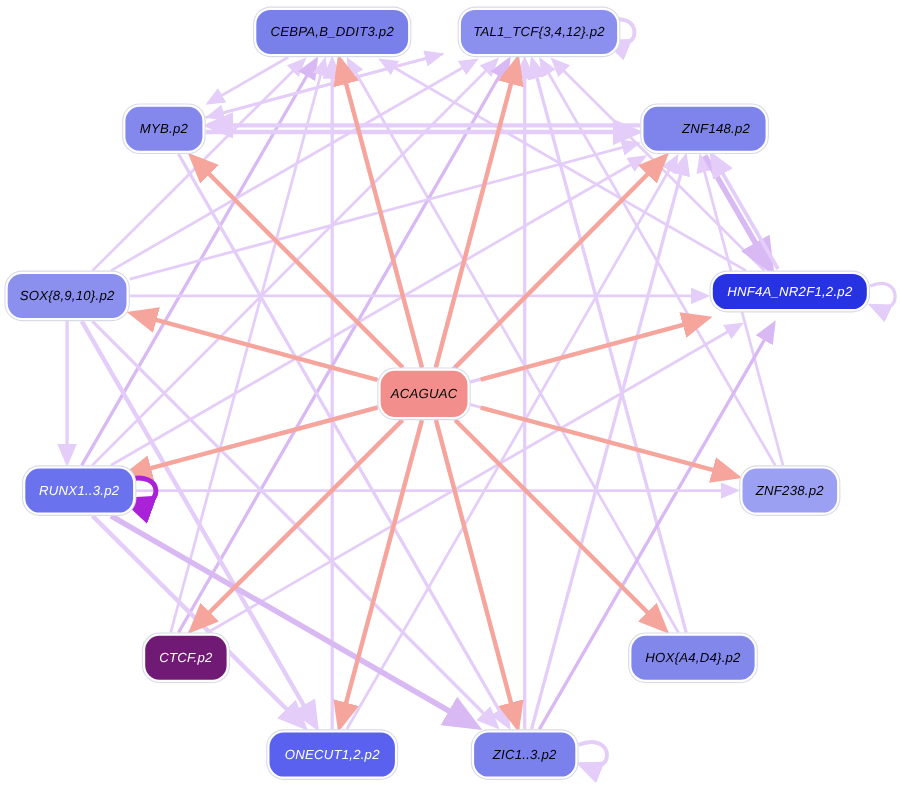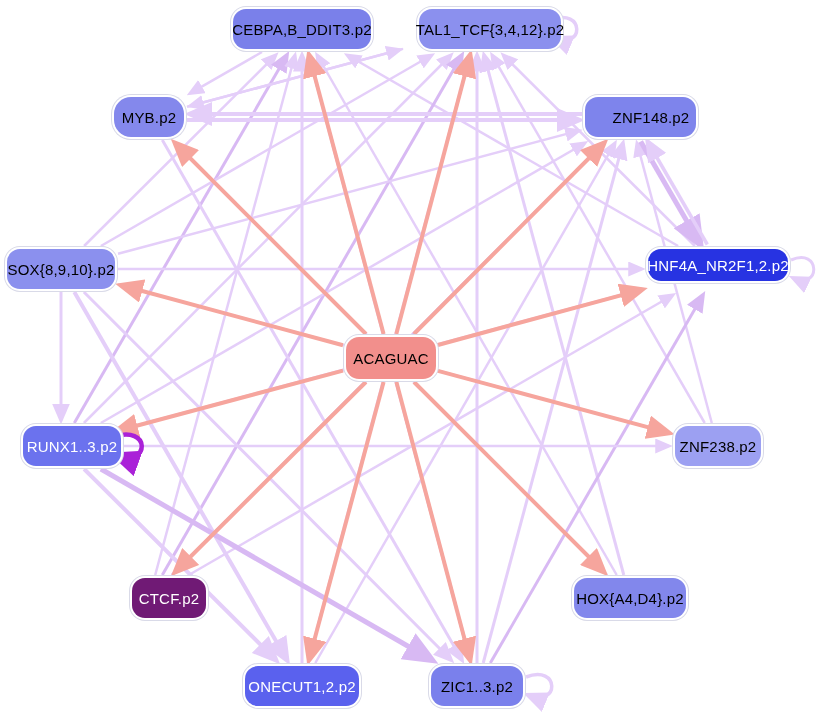--- a/index.html
+++ b/index.html
@@ -1,23 +1,23 @@
 <!DOCTYPE html>
 <html><head>
 <meta charset="utf-8">
 <style>
   html, body { margin: 0; padding: 0; background: #ffffff; }
   body { width: 820px; height: 716px; overflow: hidden; position: relative;
          font-family: "Liberation Sans", sans-serif; }
   #canvas { position: absolute; left: 0; top: 0; width: 820px; height: 716px; }
   #edge-layer { position: absolute; left: 0; top: 0; z-index: 1; }
   .node { position: absolute; z-index: 2; display: flex; align-items: center;
-          justify-content: center; border-radius: 13px; font-size: 15px;
+          justify-content: center; border-radius: 13px; font-size: 12px;
           letter-spacing: 0.2px; white-space: nowrap; cursor: default;
-          box-shadow: 0 0 0 2px #ffffff, 0 0 0 3px #d9dae8; }
+          box-shadow: 0 0 0 2px #ffffff, 0 0 0 3px #d9dae8; font-style: italic; }
 </style>
 </head>
 <body>
 
 <div id="canvas">
   <svg id="edge-layer" width="820" height="716" viewBox="0 0 820 716">
     <defs id="marker-defs">
         <marker id="arrow-lavender" markerWidth="7" markerHeight="6" refX="5.5" refY="3" orient="auto">
           <path d="M0,0 L7,3 L0,6 Z" fill="#e4cef9"></path>
         </marker>
@@ -91,33 +91,33 @@
         <path d="M 113 437 C 151 424, 151 468, 115 455" fill="none" stroke="#aa22d8" stroke-width="4.5" marker-end="url(#arrow-magenta)"></path>
       </g>
   </svg>
   <div id="node-layer">
       <div class="node" style="left: 233px; top: 9px; width: 138px; height: 40px; background: rgb(122, 128, 234); color: rgb(0, 0, 0);">
         <span>CEBPA,B_DDIT3.p2</span>
       </div>
       <div class="node" style="left: 419px; top: 9px; width: 142px; height: 40px; background: rgb(139, 144, 238); color: rgb(0, 0, 0);">
         <span>TAL1_TCF{3,4,12}.p2</span>
       </div>
-      <div class="node" style="left: 114px; top: 97px; width: 70px; height: 40px; background: rgb(132, 136, 236); color: rgb(0, 0, 0); border-radius: 17px;">
+      <div class="node" style="left: 114px; top: 97px; width: 70px; height: 40px; background: rgb(132, 136, 236); color: rgb(0, 0, 0);">
         <span>MYB.p2</span>
       </div>
       <div class="node" style="left: 585px; top: 97px; width: 90px; height: 40px; background: rgb(126, 132, 236); color: rgb(0, 0, 0); padding-left: 21px;">
         <span>ZNF148.p2</span>
       </div>
       <div class="node" style="left: 7px; top: 249px; width: 108px; height: 40px; background: rgb(139, 144, 238); color: rgb(0, 0, 0);">
         <span>SOX{8,9,10}.p2</span>
       </div>
       <div class="node" style="left: 648px; top: 249px; width: 140px; height: 32px; background: rgb(39, 51, 226); color: rgb(255, 255, 255);">
         <span>HNF4A_NR2F1,2.p2</span>
       </div>
-      <div class="node" style="left: 346px; top: 337px; width: 90px; height: 42px; background: rgb(242, 143, 140); color: rgb(0, 0, 0);">
+      <div class="node" style="left: 346px; top: 337px; width: 79px; height: 42px; background: rgb(242, 143, 140); color: rgb(0, 0, 0);">
         <span>ACAGUAC</span>
       </div>
       <div class="node" style="left: 23px; top: 426px; width: 98px; height: 40px; background: rgb(107, 114, 238); color: rgb(255, 255, 255);">
         <span>RUNX1..3.p2</span>
       </div>
       <div class="node" style="left: 675px; top: 426px; width: 86px; height: 40px; background: rgb(156, 160, 242); color: rgb(0, 0, 0);">
         <span>ZNF238.p2</span>
       </div>
       <div class="node" style="left: 112px; top: 578px; width: 74px; height: 40px; background: #701a75; color: rgb(255, 255, 255); margin-left: 20px;">
         <span>CTCF.p2</span>

